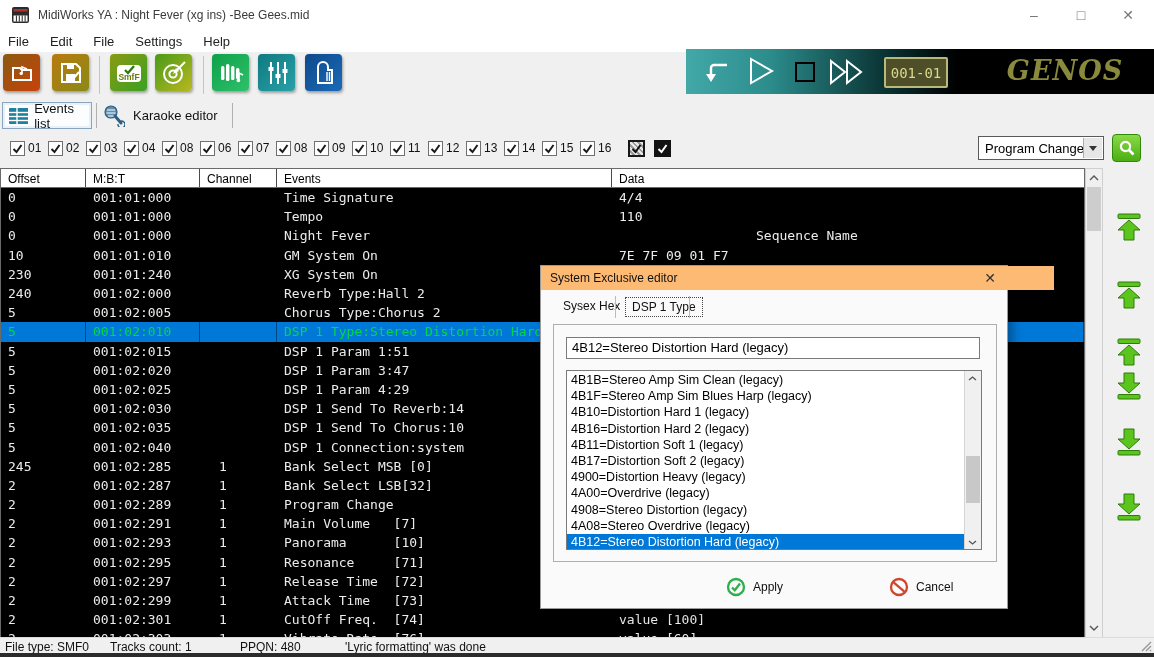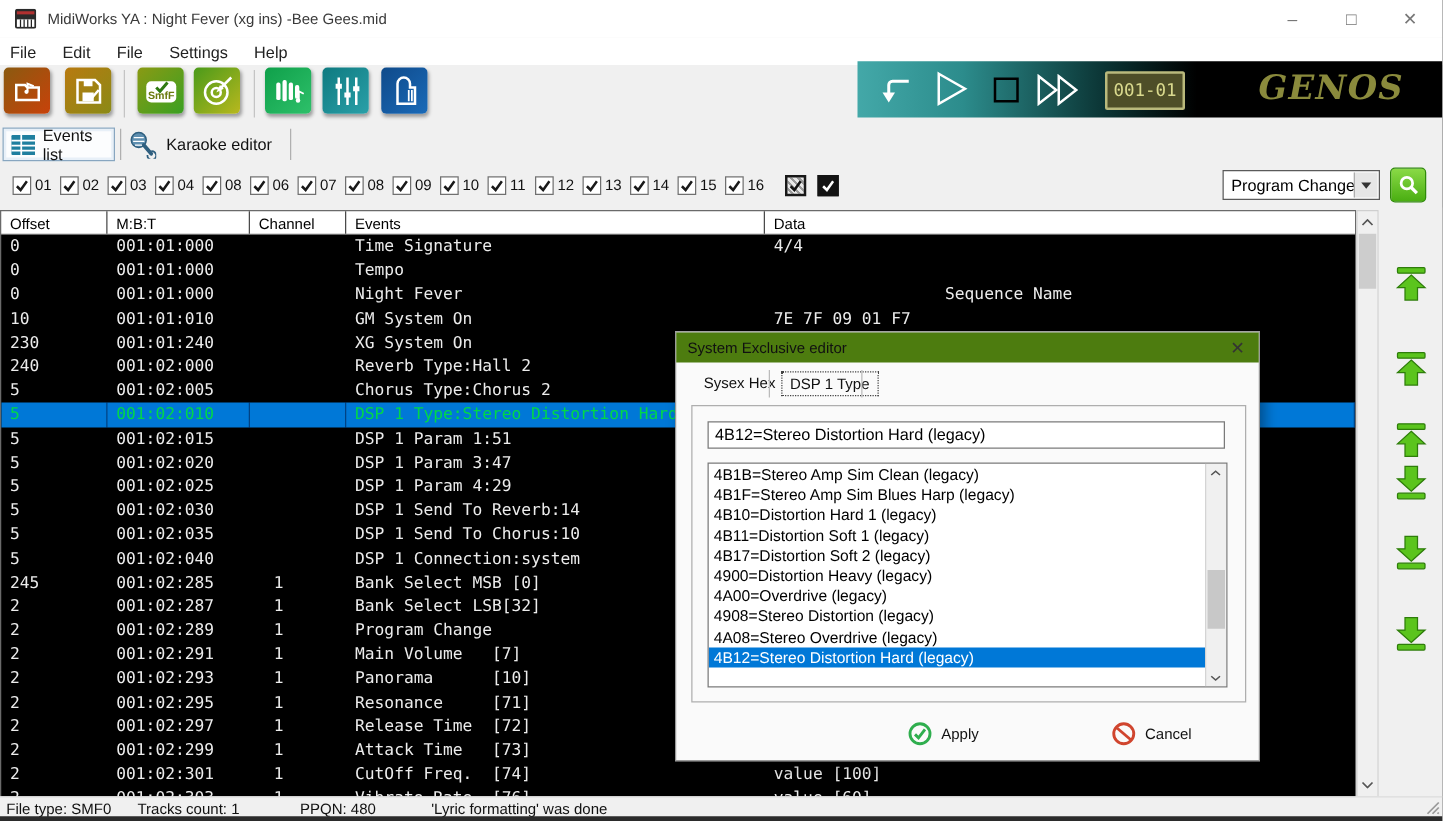--- a/index.html
+++ b/index.html
@@ -77,21 +77,21 @@
   .varrow{position:absolute;left:0;width:16px;height:16px;display:flex;align-items:center;justify-content:center;}
   .vthumb{position:absolute;left:1px;top:18px;width:14px;height:44px;background:#cdcdcd;}
 
   
   .rpanel{position:absolute;left:1103px;top:166px;width:51px;height:472px;background:#f0f0f0;}
   .gbtn{position:absolute;left:10px;width:32px;height:30px;display:flex;align-items:center;justify-content:center;}
 
   
   .dialog{position:absolute;left:540px;top:265px;width:468px;height:344px;background:#fafafa;
     border:1px solid #9a9a9a;box-shadow:4px 4px 10px rgba(0,0,0,.35);box-sizing:border-box;}
-  .dtitle{position:absolute;left:0;top:0;width:100%;height:24px;background:#4d7c0f;}
+  .dtitle{position:absolute;left:0;top:0;width:100%;height:24px;background:#fdba74;padding-left:47px;}
   .dtitle span{position:absolute;left:9px;top:5px;font-size:12px;color:#111;}
   .dclose{position:absolute;right:8px;top:3px;width:18px;height:18px;display:flex;align-items:center;justify-content:center;font-size:14px;color:#333;}
   .dtab{position:absolute;top:31px;font-size:12px;color:#111;padding:2px 6px;}
   .dtab.active{border:1px dotted #444;}
   .dtabsep{position:absolute;top:30px;width:1px;height:22px;background:#bbb;}
   .groupbox{position:absolute;left:12px;top:58px;width:444px;height:238px;border:1px solid #aeaeae;box-sizing:border-box;}
   .dfield{position:absolute;left:25px;top:71px;width:414px;height:22px;border:1px solid #7a7a7a;background:#fff;
     font-size:13px;color:#000;padding:2px 5px;box-sizing:border-box;white-space:nowrap;overflow:hidden;}
   .dlist{position:absolute;left:25px;top:104px;width:416px;height:180px;border:1px solid #7a7a7a;background:#fff;box-sizing:border-box;overflow:hidden;}
   .ditems{position:absolute;left:0;top:1px;width:398px;}
@@ -395,20 +395,21 @@
         <div class="td" style="width: 114px;">001:01:000</div>
         <div class="td ch" style="width: 77px;"></div>
         <div class="td" style="width: 335px;">Time Signature</div>
         <div class="td" style="flex: 1 1 0%;">4/4</div>
       </div>
       <div class="trow">
         <div class="td" style="width: 85px;">0</div>
         <div class="td" style="width: 114px;">001:01:000</div>
         <div class="td ch" style="width: 77px;"></div>
         <div class="td" style="width: 335px;">Tempo</div>
+        <div class="td" style="flex: 1 1 0%;">110</div>
       </div>
       <div class="trow">
         <div class="td" style="width: 85px;">0</div>
         <div class="td" style="width: 114px;">001:01:000</div>
         <div class="td ch" style="width: 77px;"></div>
         <div class="td" style="flex: 1 1 0%;">Night Fever</div>
         <div class="td" style="width: 335px;">Sequence Name</div>
       </div>
       <div class="trow">
         <div class="td" style="width: 85px;">10</div>
@@ -621,20 +622,21 @@
     <div class="dtabsep" style="left:74px"></div>
     <span class="dtab active" style="left:84px">DSP 1 Type</span>
     <div class="dtabsep" style="left:148px"></div>
     <div class="groupbox"></div>
     <div class="dfield">4B12=Stereo Distortion Hard (legacy)</div>
     <div class="dlist">
       <div class="ditems">
           <div class="ditem">4B1B=Stereo Amp Sim Clean (legacy)</div>
           <div class="ditem">4B1F=Stereo Amp Sim Blues Harp (legacy)</div>
           <div class="ditem">4B10=Distortion Hard 1 (legacy)</div>
+          <div class="ditem">4B16=Distortion Hard 2 (legacy)</div>
           <div class="ditem">4B11=Distortion Soft 1 (legacy)</div>
           <div class="ditem">4B17=Distortion Soft 2 (legacy)</div>
           <div class="ditem">4900=Distortion Heavy (legacy)</div>
           <div class="ditem">4A00=Overdrive (legacy)</div>
           <div class="ditem">4908=Stereo Distortion (legacy)</div>
           <div class="ditem">4A08=Stereo Overdrive (legacy)</div>
           <div class="ditem sel">4B12=Stereo Distortion Hard (legacy)</div>
         </div>
       <div class="dlscroll">
         <div class="varrow" style="top:0;width:15px;height:14px">

